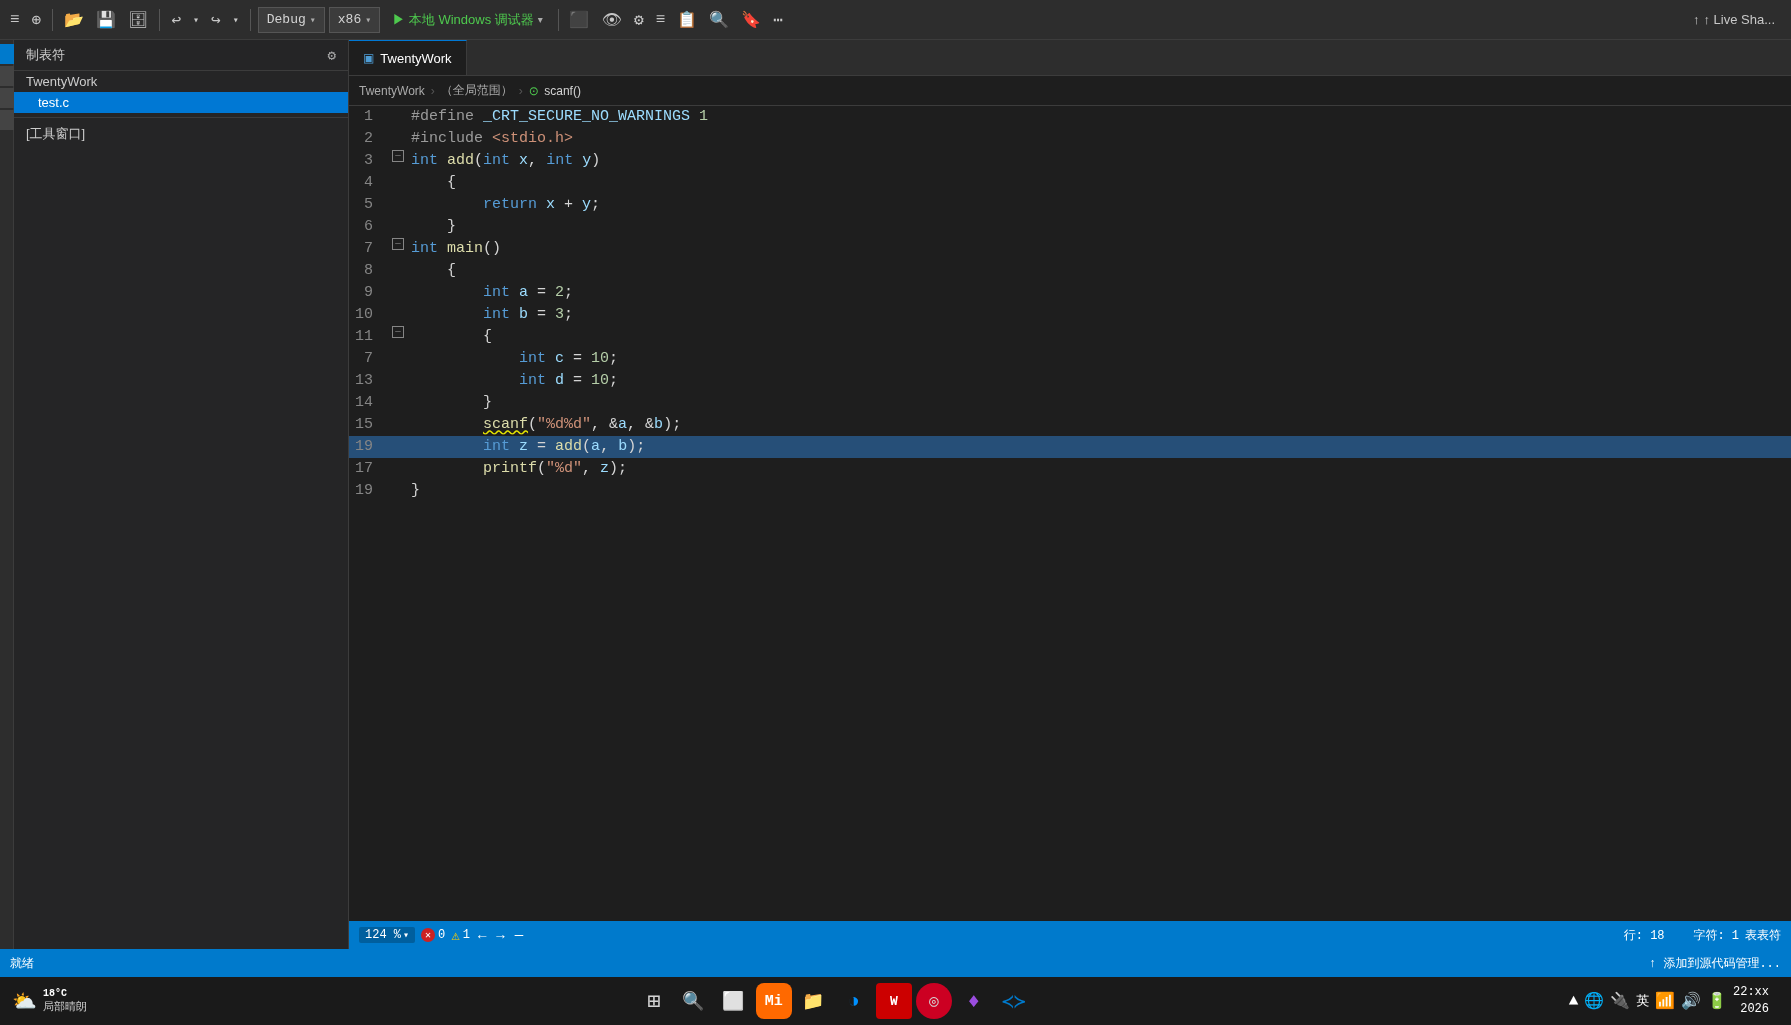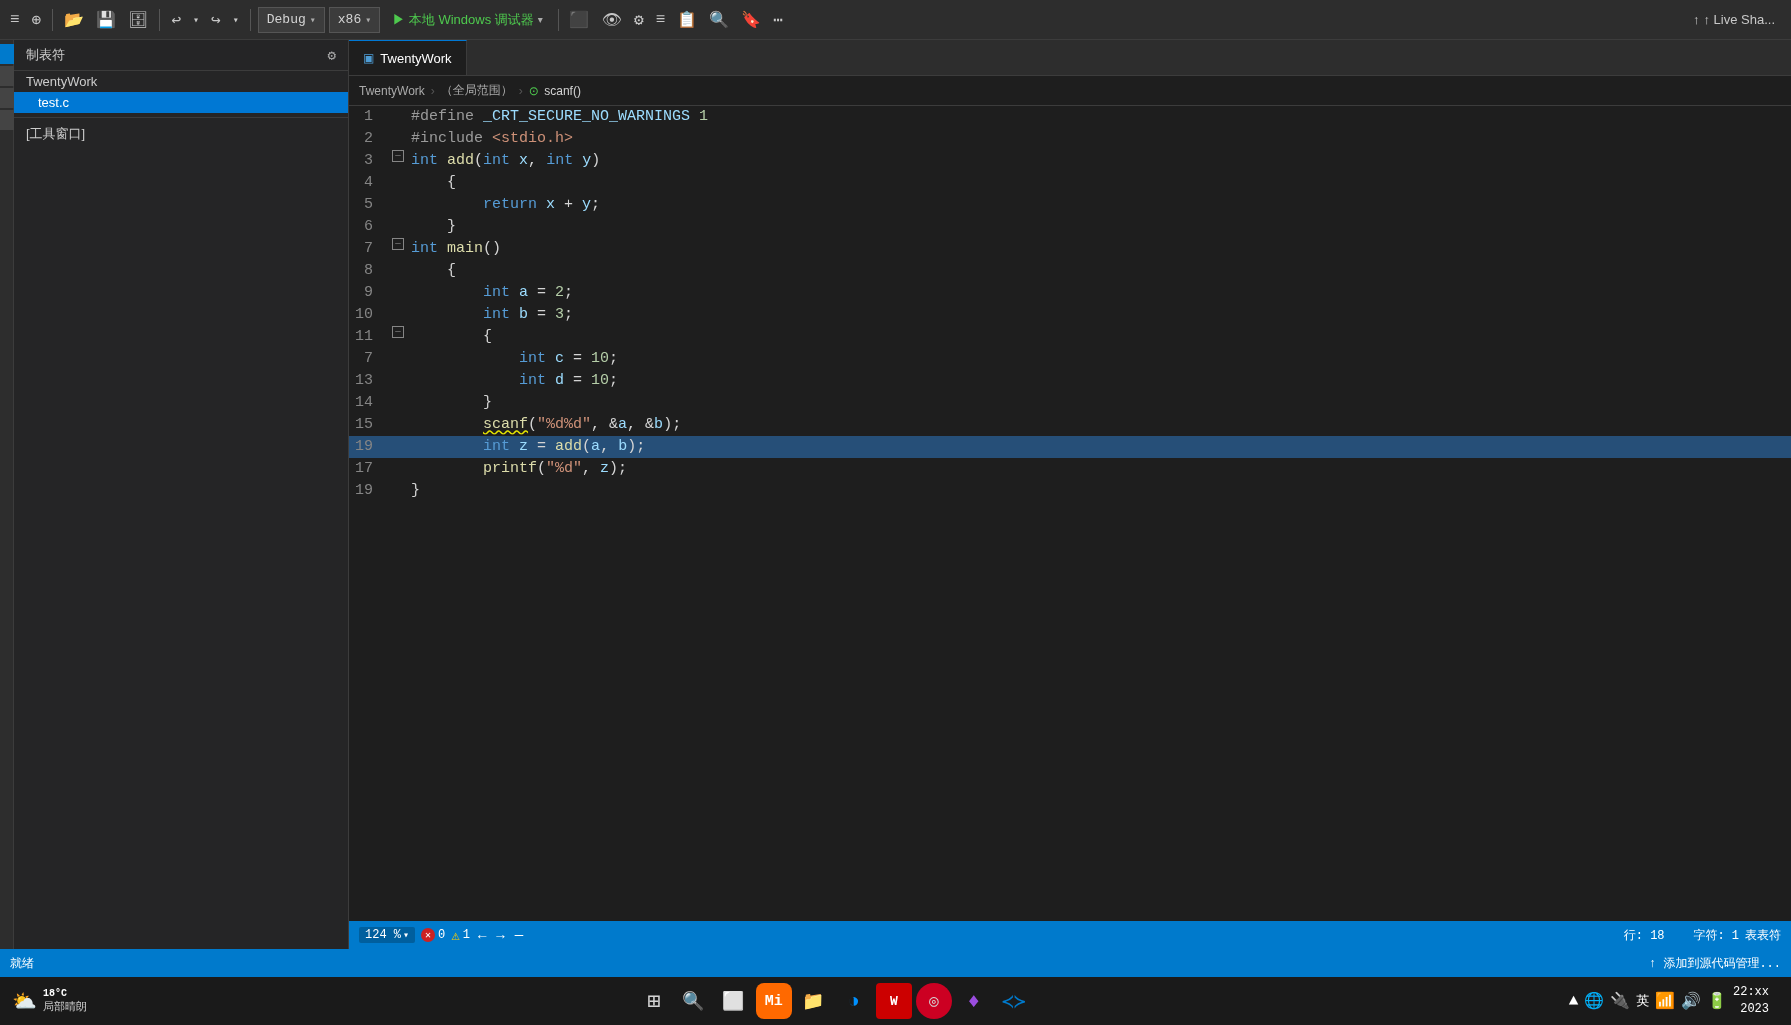--- a/index.html
+++ b/index.html
@@ -645,17 +645,17 @@
   <div class="taskbar-right">
     <span style="font-size:16px;">▲</span>
     <span style="font-size:16px;">🌐</span>
     <span style="font-size:16px;">🔌</span>
     <span style="font-size:13px;">英</span>
     <span style="font-size:16px;">📶</span>
     <span style="font-size:16px;">🔊</span>
     <span style="font-size:16px;">🔋</span>
     <div class="taskbar-clock">
       <div>22:xx</div>
-      <div>2023</div>
+      <div>2026</div>
     </div>
     <span style="width:4px;height:100%;background:#444;cursor:pointer;"></span>
   </div>
 </div>
 
 </body></html>

